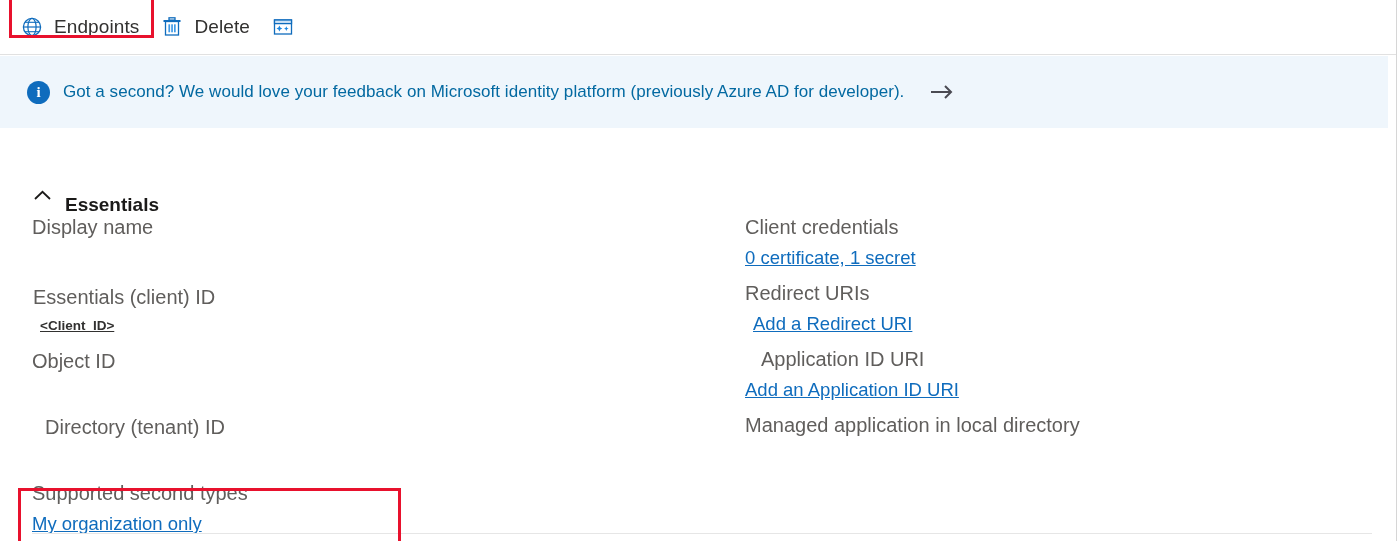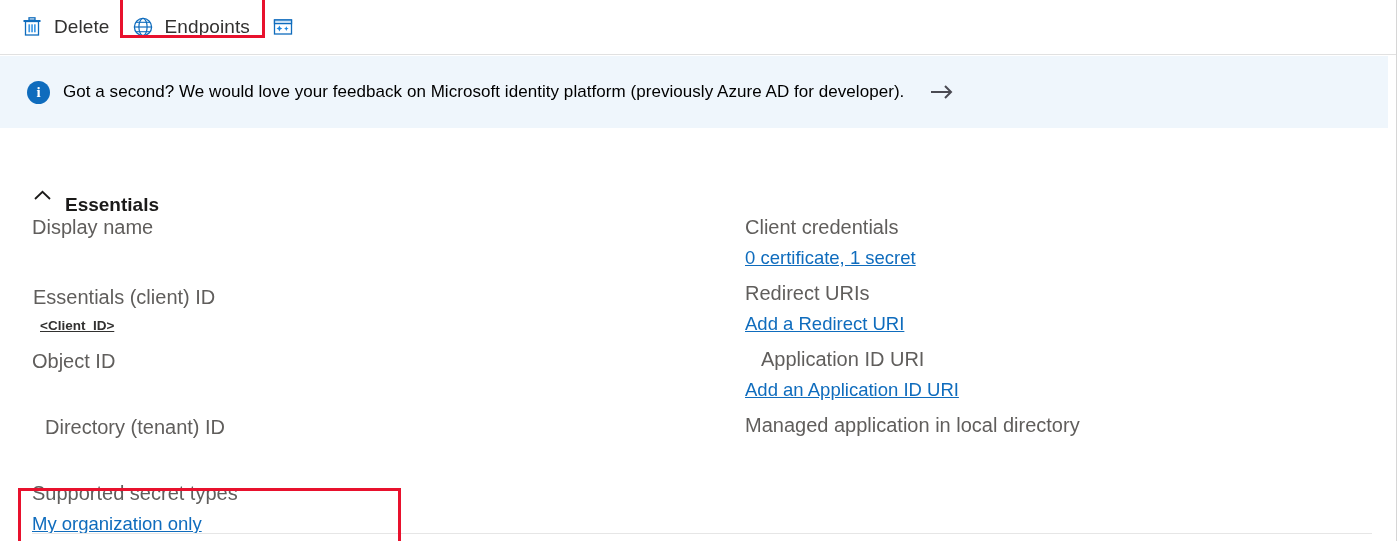--- a/index.html
+++ b/index.html
@@ -87,21 +87,21 @@
     font-weight: bold;
     font-family: "Liberation Serif", serif;
     display: flex;
     align-items: center;
     justify-content: center;
     flex: 0 0 auto;
     line-height: 1;
   }
   .banner-text {
     font-size: 17px;
-    color: #000000;
+    color: #0369a1;
     letter-spacing: 0.05px;
   }
   .banner-arrow {
     margin-left: 13px;
     display: inline-flex;
     align-items: center;
     color: #4a4a52;
     cursor: pointer;
   }
 
@@ -168,21 +168,21 @@
   .lf2v{ position: absolute; left: 8px; top: 114px; }
   .lf3 { position: absolute; left: 0;  top: 146px; }
   .lf4 { position: absolute; left: 13px;  top: 212px; text-align: center; }
   .lf5 { position: absolute; left: 0;  top: 278px; }
   .lf5v{ position: absolute; left: 0;  top: 308px; }
 
   
   .rf1 { position: absolute; left: 0; top: 12px; }
   .rf1v{ position: absolute; left: 0; top: 42px; }
   .rf2 { position: absolute; left: 0; top: 78px; }
-  .rf2v{ position: absolute; left: 0; top: 108px; }
+  .rf2v{ position: absolute; left: 8px; top: 108px; }
   .rf3 { position: absolute; left: 16px; top: 144px; }
   .rf3v{ position: absolute; left: 0; top: 174px; }
   .rf4 { position: absolute; left: 0; top: 210px; }
 
   
   .client-id-highlight {
     position: absolute;
     left: 18px; top: 283px;
     width: 383px; height: 65px;
     border: 3px solid #e8112d;
@@ -198,48 +198,48 @@
     height: 1px;
     background: #e6e6e6;
   }
 </style>
 </head>
 <body>
 
 <div class="page">
 
   <div class="toolbar">
+
+    <div class="tb-btn highlight">
+      <span class="tb-icon">
+        <svg width="22" height="22" viewBox="0 0 22 22">
+          <circle cx="11" cy="11" r="8.6" fill="none" stroke="#0f6cbd" stroke-width="1.3"></circle>
+          <ellipse cx="11" cy="11" rx="4.1" ry="8.6" fill="none" stroke="#0f6cbd" stroke-width="1.2"></ellipse>
+          <line x1="2.4" y1="11" x2="19.6" y2="11" stroke="#0f6cbd" stroke-width="1.2"></line>
+          <line x1="4.2" y1="6.3" x2="17.8" y2="6.3" stroke="#0f6cbd" stroke-width="1.1"></line>
+          <line x1="4.2" y1="15.7" x2="17.8" y2="15.7" stroke="#0f6cbd" stroke-width="1.1"></line>
+        </svg>
+      </span>
+      <span class="tb-label">Endpoints</span>
+    </div>
 
     <div class="tb-btn">
       <span class="tb-icon">
         <svg width="22" height="22" viewBox="0 0 22 22">
           <rect x="4.5" y="5.5" width="13" height="13.5" fill="none" stroke="#0f6cbd" stroke-width="1.3"></rect>
           <rect x="2.5" y="4" width="17" height="2" fill="#0f6cbd"></rect>
           <rect x="8" y="1.8" width="6" height="2.3" fill="none" stroke="#0f6cbd" stroke-width="1.3"></rect>
           <rect x="7.4" y="8.3" width="1.7" height="8" fill="#3f9ae6"></rect>
           <rect x="10.2" y="8.3" width="1.7" height="8" fill="#3f9ae6"></rect>
           <rect x="13" y="8.3" width="1.7" height="8" fill="#3f9ae6"></rect>
         </svg>
       </span>
       <span class="tb-label">Delete</span>
     </div>
 
-    <div class="tb-btn highlight">
-      <span class="tb-icon">
-        <svg width="22" height="22" viewBox="0 0 22 22">
-          <circle cx="11" cy="11" r="8.6" fill="none" stroke="#0f6cbd" stroke-width="1.3"></circle>
-          <ellipse cx="11" cy="11" rx="4.1" ry="8.6" fill="none" stroke="#0f6cbd" stroke-width="1.2"></ellipse>
-          <line x1="2.4" y1="11" x2="19.6" y2="11" stroke="#0f6cbd" stroke-width="1.2"></line>
-          <line x1="4.2" y1="6.3" x2="17.8" y2="6.3" stroke="#0f6cbd" stroke-width="1.1"></line>
-          <line x1="4.2" y1="15.7" x2="17.8" y2="15.7" stroke="#0f6cbd" stroke-width="1.1"></line>
-        </svg>
-      </span>
-      <span class="tb-label">Endpoints</span>
-    </div>
-
     <div class="tb-btn">
       <span class="tb-icon">
         <svg width="22" height="22" viewBox="0 0 22 22">
           <rect x="2.5" y="4" width="17" height="14" fill="none" stroke="#0f6cbd" stroke-width="1.3"></rect>
           <rect x="2.5" y="4" width="17" height="3.6" fill="#cfe4f7" stroke="#0f6cbd" stroke-width="1.3"></rect>
           <path d="M7.4 9.6 L8.35 11.6 L10.3 12.5 L8.35 13.4 L7.4 15.4 L6.45 13.4 L4.5 12.5 L6.45 11.6 Z" fill="#1a86e0"></path>
           <path d="M14.3 10.3 L15.05 11.9 L16.6 12.6 L15.05 13.3 L14.3 14.9 L13.55 13.3 L12 12.6 L13.55 11.9 Z" fill="#1a86e0"></path>
         </svg>
       </span>
     </div>
@@ -280,21 +280,21 @@
 
       <div class="lf3">
         <div class="field-label">Object ID</div>
       </div>
 
       <div class="lf4">
         <div class="field-label">Directory (tenant) ID</div>
       </div>
 
       <div class="lf5">
-        <div class="field-label">Supported secret types</div>
+        <div class="field-label">Supported second types</div>
       </div>
       <a class="lf5v link">My organization only</a>
     </div>
 
     <div class="col col-right">
 
       <div class="rf1">
         <div class="field-label">Client credentials</div>
       </div>
       <a class="rf1v link">0 certificate, 1 secret</a>

